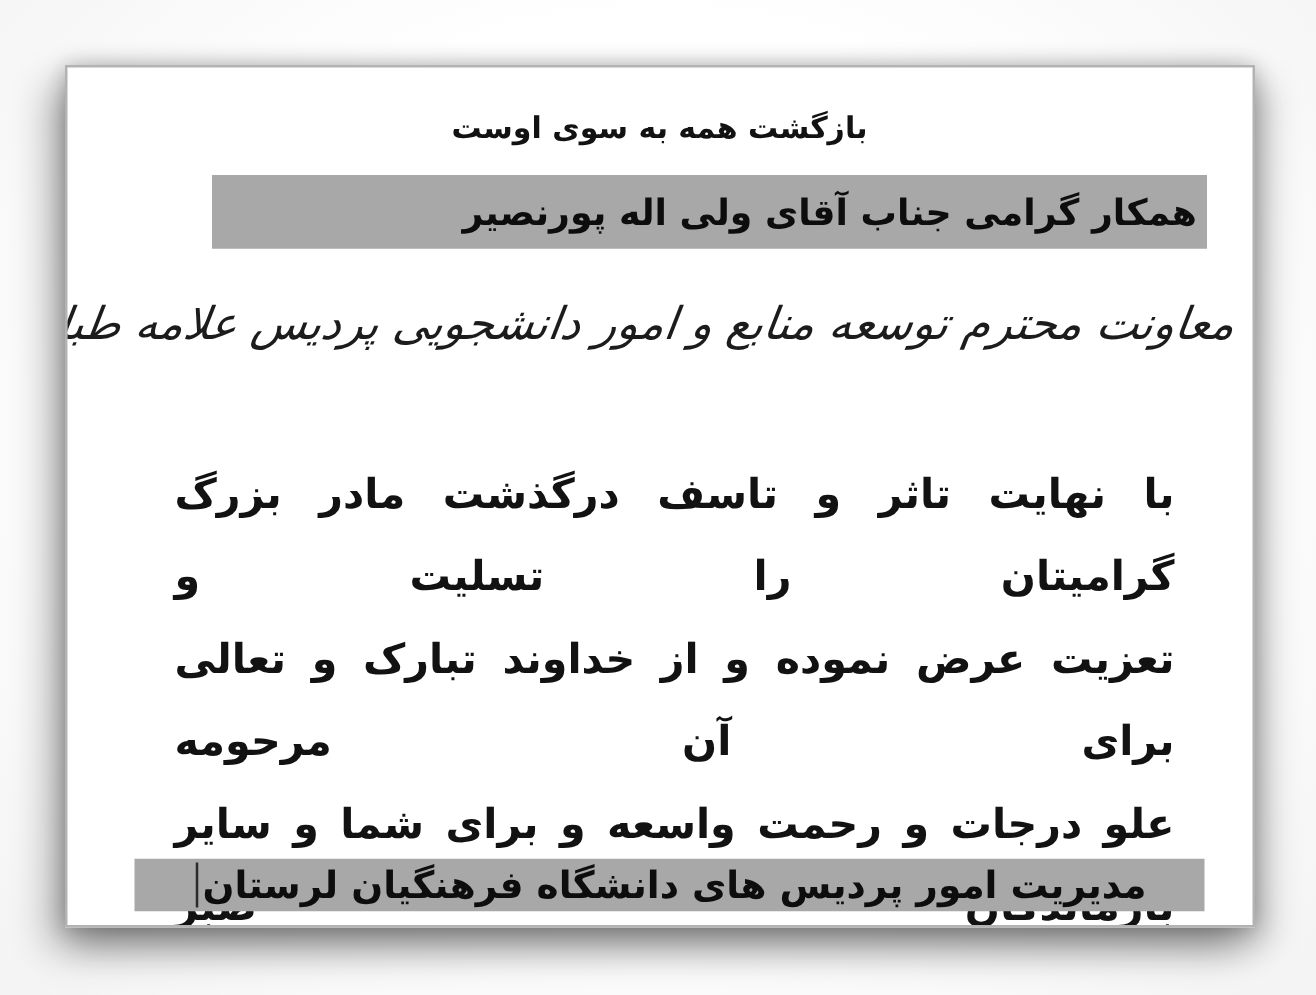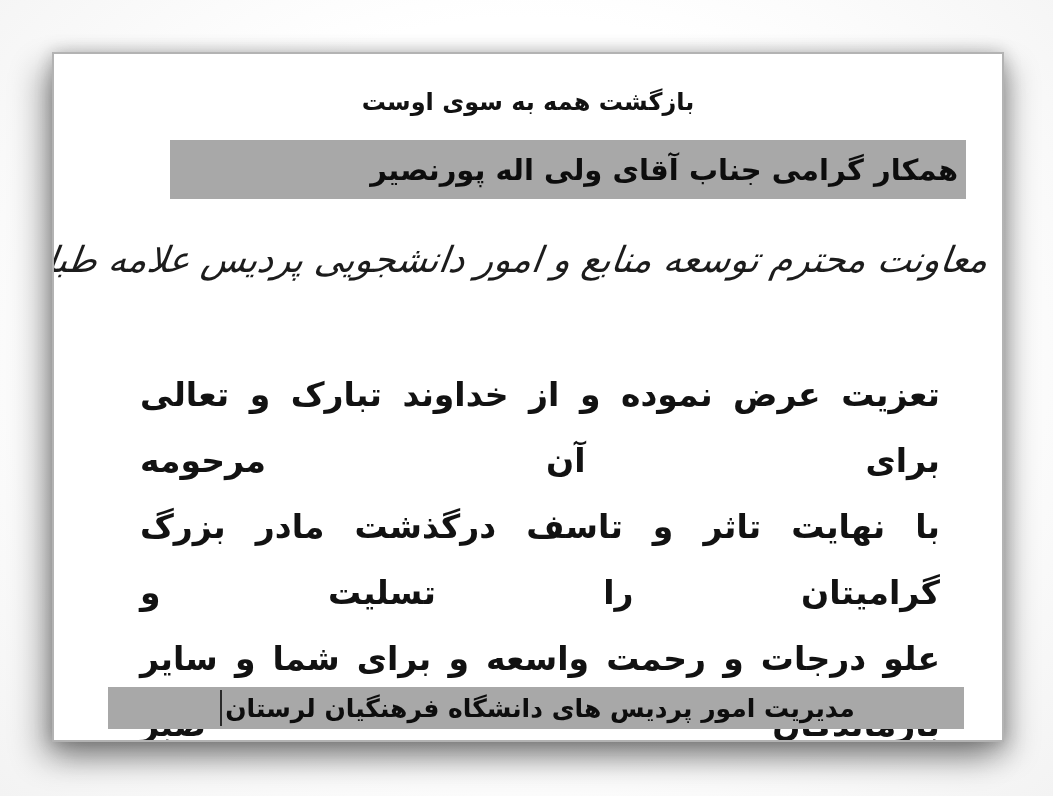--- a/index.html
+++ b/index.html
@@ -85,21 +85,21 @@
   .body-text .line{
     text-align:justify;
     text-align-last:justify;
   }
   .bar-footer{
     top:633px;
     right:38px;
     width:856px;
     height:42px;
     justify-content:center;
-    font-size:25px;
+    font-size:30px;
     font-weight:bold;
   }
   .text-cursor{
     display:inline-block;
     width:2px;
     height:36px;
     background:#2a2a2a;
     margin:0 3px;
     vertical-align:middle;
   }
@@ -112,22 +112,22 @@
 
     <div class="bismillah">بازگشت همه به سوی اوست</div>
 
     <div class="bar bar-recipient">
       <span>همکار گرامی جناب آقای ولی اله پورنصیر</span>
     </div>
 
     <div class="calligraphy">معاونت محترم توسعه منابع و امور دانشجویی پردیس علامه طباطبایی لرستان</div>
 
     <div class="body-text">
+      <div class="line">با نهایت تاثر و تاسف درگذشت مادر بزرگ گرامیتان را تسلیت و</div>
       <div class="line">تعزیت عرض نموده و از خداوند تبارک و تعالی برای آن مرحومه</div>
-      <div class="line">با نهایت تاثر و تاسف درگذشت مادر بزرگ گرامیتان را تسلیت و</div>
       <div class="line">علو درجات و رحمت واسعه و برای شما و سایر بازماندگان صبر</div>
 
     </div>
 
     <div class="bar bar-footer">
       <span>مدیریت امور پردیس های دانشگاه فرهنگیان لرستان</span>
       <span class="text-cursor"></span>
     </div>
 
   </div>

